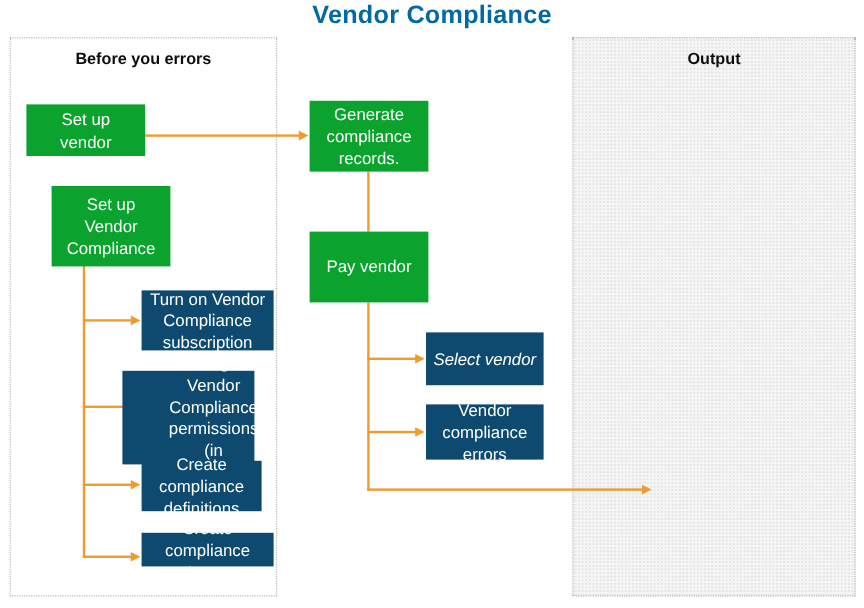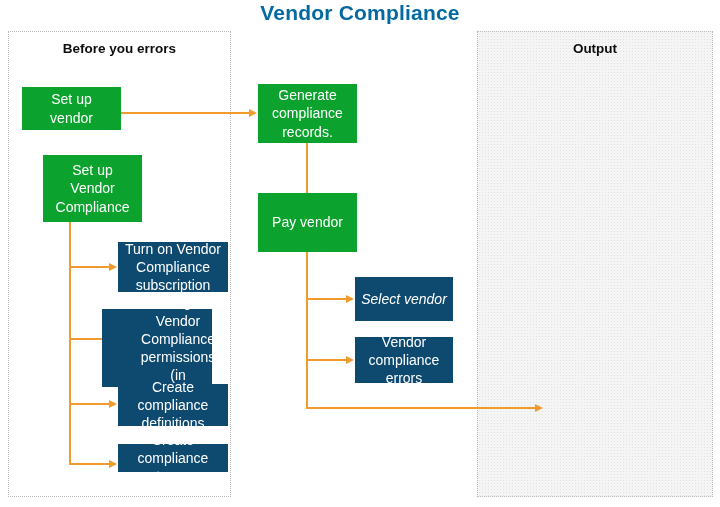--- a/index.html
+++ b/index.html
@@ -36,21 +36,21 @@
     padding:4px 6px; box-sizing:border-box;
   }
   .green { background:var(--green,#0ba32e); }
   .blue  { background:var(--blue,#0e4a70); }
 
   
   #node-set-up-vendor            { left:22px;  top:87px;  width:99px;  height:43px; }
   #node-set-up-vendor-compliance { left:22px;  top:155px; width:99px;  height:67px;margin-left:21px; }
   #node-turn-on-subscription     { left:118px; top:242px; width:110px; height:50px; }
   #node-assign-permissions       { left:102px; top:309px; width:110px; height:78px;padding-left:48px; }
-  #node-create-definitions       { left:118px; top:384px; width:110px; height:42px; }
+  #node-create-definitions       { left:118px; top:384px; width:100px; height:42px; }
   #node-create-types             { left:118px; top:444px; width:110px; height:28px; }
   #node-generate-records         { left:258px; top:84px;  width:99px;  height:59px; }
   #node-pay-vendor               { left:258px; top:193px; width:99px;  height:59px; }
   #node-select-vendor            { left:355px; top:277px; width:98px;  height:44px;font-style:italic; }
   #node-resolve-errors           { left:355px; top:337px; width:98px;  height:46px; }
   #node-view-payments            { left:545px; top:380px; width:97px;  height:58px; }
 
   
   .hl { position:absolute; height:2px; background:var(--orange,#ef9b2d); }
   .vl { position:absolute; width:2px;  background:var(--orange,#ef9b2d); }

